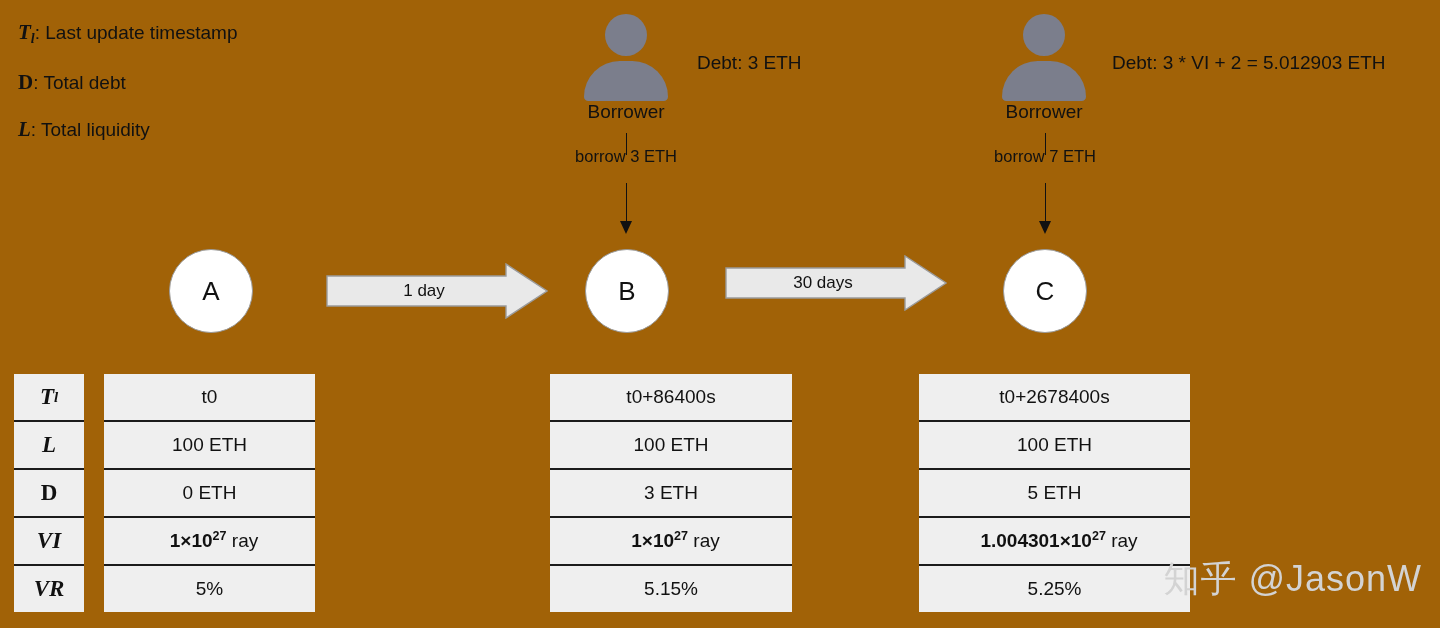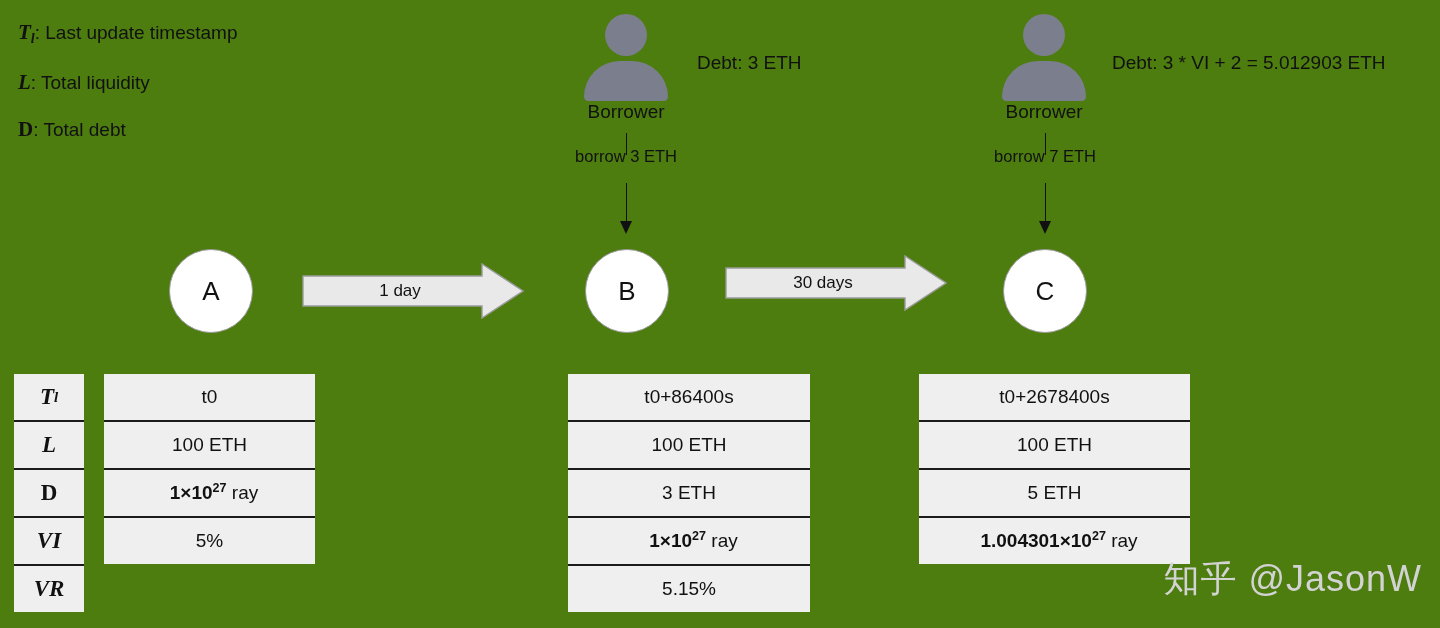--- a/index.html
+++ b/index.html
@@ -4,21 +4,21 @@
 <style>
   html, body {
     margin: 0;
     padding: 0;
     background: #ffffff;
   }
   #canvas {
     position: relative;
     width: 1440px;
     height: 628px;
-    background: #4d7c0f;
+    background: #a16207;
     overflow: hidden;
     font-family: "Liberation Sans", sans-serif;
     color: #0d0d0d;
   }
 
   
   .legend { position: absolute; left: 18px; top: 22px; }
   .legend-row {
     font-family: "Liberation Serif", serif;
     font-size: 20px;
@@ -193,24 +193,24 @@
 </head>
 <body>
 
 <div id="canvas">
 
   <div class="legend">
     <div class="legend-row">
       <span class="sym"><span>T</span><span class="sub">l</span></span><span class="desc">: Last update timestamp</span>
     </div>
     <div class="legend-row">
+      <span class="sym" style="font-style:normal">D</span><span class="desc">: Total debt</span>
+    </div>
+    <div class="legend-row">
       <span class="sym">L</span><span class="desc">: Total liquidity</span>
-    </div>
-    <div class="legend-row">
-      <span class="sym" style="font-style:normal">D</span><span class="desc">: Total debt</span>
     </div>
   </div>
 
   <div class="actor" style="left:541px; top:14px;">
     <div class="person-icon">
       <div class="head"></div>
       <div class="body"></div>
     </div>
     <div class="actor-label">Borrower</div>
   </div>
@@ -234,21 +234,21 @@
     <div class="seg-top"></div>
     <div class="borrow-label">borrow 7 ETH</div>
     <div class="seg-bot"></div>
     <div class="head"></div>
   </div>
 
   <div class="state-circle" style="left:169px; top:249px;">A</div>
   <div class="state-circle" style="left:585px; top:249px;">B</div>
   <div class="state-circle" style="left:1003px; top:249px;">C</div>
 
-  <div class="block-arrow" style="left:302px; top:263px; width:222px; height:56px;">
+  <div class="block-arrow" style="left:326px; top:263px; width:222px; height:56px;">
     <svg width="222" height="56" viewBox="0 0 222 56">
       <polygon points="1,13 180,13 180,1 221,28 180,55 180,43 1,43" fill="#e9e9e9" stroke="#9b9b9b" stroke-width="1.4" stroke-linejoin="miter"></polygon>
     </svg>
     <div class="ba-label">1 day</div>
   </div>
 
   <div class="block-arrow" style="left:725px; top:255px; width:222px; height:56px;">
     <svg width="222" height="56" viewBox="0 0 222 56">
       <polygon points="1,13 180,13 180,1 221,28 180,55 180,43 1,43" fill="#e9e9e9" stroke="#9b9b9b" stroke-width="1.4" stroke-linejoin="miter"></polygon>
     </svg>
@@ -262,43 +262,45 @@
     </div>
     <div class="tbl-cell label-cell ital">L</div>
     <div class="tbl-cell label-cell">D</div>
     <div class="tbl-cell label-cell ital">VI</div>
     <div class="tbl-cell label-cell ital">VR</div>
   </div>
 
   <div class="tbl-col" style="left:104px; top:374px; width:211px;">
     <div class="tbl-cell">t0</div>
     <div class="tbl-cell">100 ETH</div>
+    <div class="tbl-cell">0 ETH</div>
     <div class="tbl-cell">
       <span class="val-strong"><span>1</span>×10<sup>27</sup></span>
         <span class="unit">&nbsp;<span>ray</span></span>
     </div>
     <div class="tbl-cell">5%</div>
   </div>
 
-  <div class="tbl-col" style="left:548px; top:374px; width:242px;padding-left:20px;">
+  <div class="tbl-col" style="left:530px; top:374px; width:242px;padding-left:20px;">
     <div class="tbl-cell">t0+86400s</div>
     <div class="tbl-cell">100 ETH</div>
     <div class="tbl-cell">3 ETH</div>
     <div class="tbl-cell">
       <span class="val-strong"><span>1</span>×10<sup>27</sup></span>
         <span class="unit">&nbsp;<span>ray</span></span>
     </div>
     <div class="tbl-cell">5.15%</div>
   </div>
 
   <div class="tbl-col" style="left:919px; top:374px; width:271px;">
     <div class="tbl-cell">t0+2678400s</div>
     <div class="tbl-cell">100 ETH</div>
     <div class="tbl-cell">5 ETH</div>
     <div class="tbl-cell">
       <span class="val-strong"><span>1.004301</span>×10<sup>27</sup></span>
         <span class="unit">&nbsp;<span>ray</span></span>
     </div>
+    <div class="tbl-cell">5.25%</div>
   </div>
 
   <div class="watermark">知乎 @JasonW</div>
 
 </div>
 
 </body></html>

